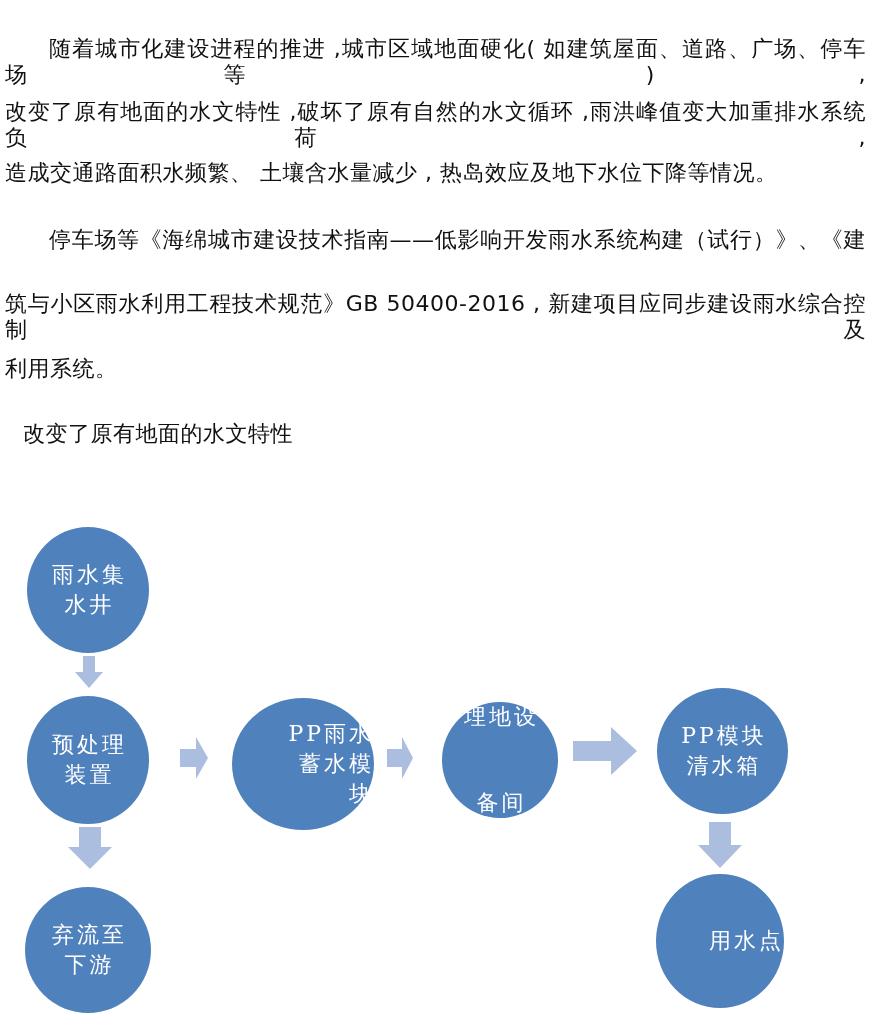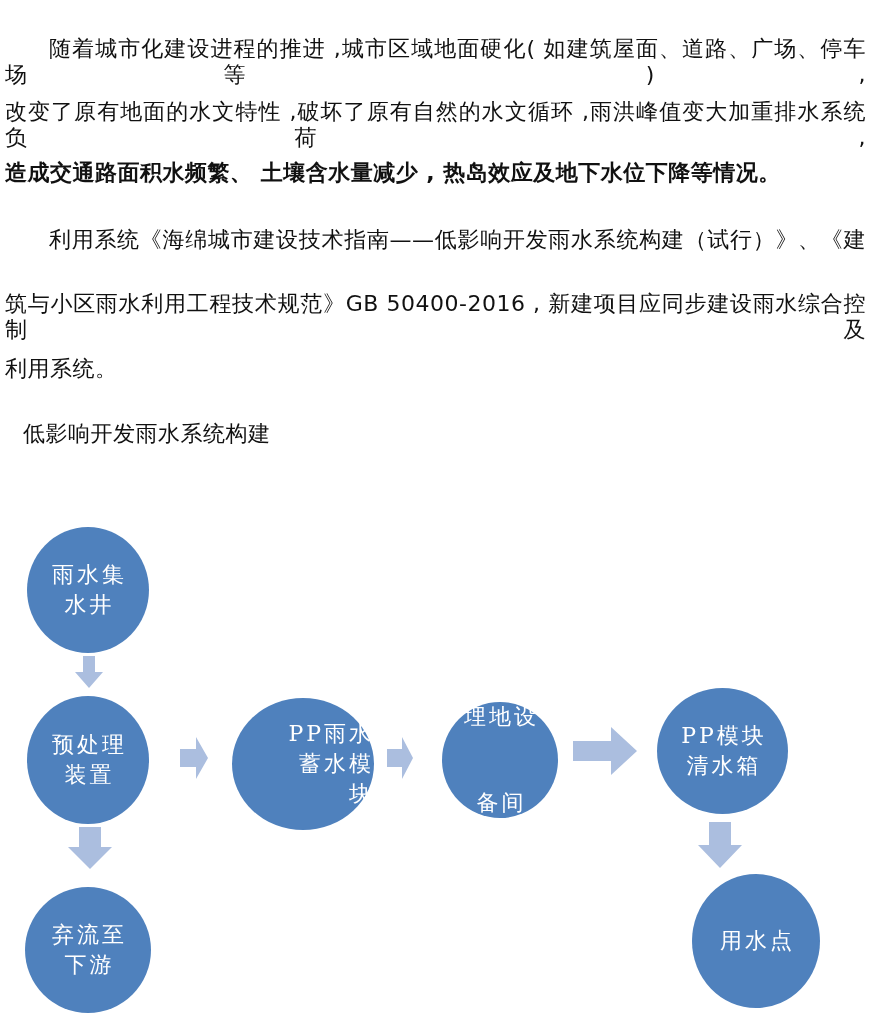--- a/index.html
+++ b/index.html
@@ -23,21 +23,21 @@
     white-space: nowrap;
   }
   .doc-line.fill {
     white-space: normal;
     text-align: justify;
     text-align-last: justify;
   }
   .doc-line.ind { text-indent: 44px; }
   .l0 { top: 36px; }
   .l1 { top: 99px; }
-  .l2 { top: 160px; font-weight: bold; }
+  .l2 { top: 160px; }
   .l3 { top: 227px; }
   .l4 { top: 291px; }
   .l5 { top: 356px; }
   .l6 { top: 421px; left: 23px; }
 
   
   .node {
     position: absolute;
     border-radius: 50%;
     background: var(--node-fill, #4f81bd);
@@ -54,41 +54,41 @@
     line-height: 30px;
     letter-spacing: 3px;
     text-indent: 3px; 
   }
   .n0 { left: 27px;  top: 527px; width: 122px; height: 126px; align-items: center; }
   .n1 { left: 27px;  top: 696px; width: 122px; height: 128px; }
   .n2 { left: 25px;  top: 887px; width: 126px; height: 126px; }
   .n3 { left: 232px; top: 698px; width: 142px; height: 132px; align-items: flex-end; }
   .n4 { left: 442px; top: 702px; width: 116px; height: 116px; justify-content: space-between; }
   .n5 { left: 657px; top: 688px; width: 131px; height: 126px; align-items: center; }
-  .n6 { left: 692px; top: 874px; width: 128px; height: 134px; }
+  .n6 { left: 656px; top: 874px; width: 128px; height: 134px; align-items: flex-end; }
 
   .arrow { position: absolute; display: block; }
   .arrow polygon { fill: var(--arrow-fill, #abbedf); }
   .a-d1 { left: 75px;  top: 656px; width: 28px; height: 32px; }
   .a-r1 { left: 180px; top: 737px; width: 28px; height: 42px; }
   .a-d2 { left: 68px;  top: 827px; width: 44px; height: 42px; }
   .a-r2 { left: 387px; top: 737px; width: 26px; height: 42px; }
   .a-r3 { left: 573px; top: 727px; width: 64px; height: 48px; }
   .a-d3 { left: 698px; top: 822px; width: 44px; height: 46px; }
 </style>
 </head>
 <body>
 
 <div class="doc-line l0 fill ind">随着城市化建设进程的推进 ,城市区域地面硬化( 如建筑屋面、道路、广场、停车场等 ) ,</div>
 <div class="doc-line l1 fill">改变了原有地面的水文特性 ,破坏了原有自然的水文循环 ,雨洪峰值变大加重排水系统负荷 ,</div>
 <div class="doc-line l2">造成交通路面积水频繁、 土壤含水量减少 , 热岛效应及地下水位下降等情况。</div>
-<div class="doc-line l3 fill ind">利用系统《海绵城市建设技术指南——低影响开发雨水系统构建（试行）》、《建</div>
+<div class="doc-line l3 fill ind">停车场等《海绵城市建设技术指南——低影响开发雨水系统构建（试行）》、《建</div>
 <div class="doc-line l4 fill">筑与小区雨水利用工程技术规范》GB 50400-2016 , 新建项目应同步建设雨水综合控制及</div>
 <div class="doc-line l5">利用系统。</div>
-<div class="doc-line l6">低影响开发雨水系统构建</div>
+<div class="doc-line l6">改变了原有地面的水文特性</div>
 
 <div class="node n0">
   <div class="nl">雨水集</div>
   <div class="nl">水井</div>
 </div>
 
 <div class="node n1">
   <div class="nl">预处理</div>
   <div class="nl">装置</div>
 </div>

